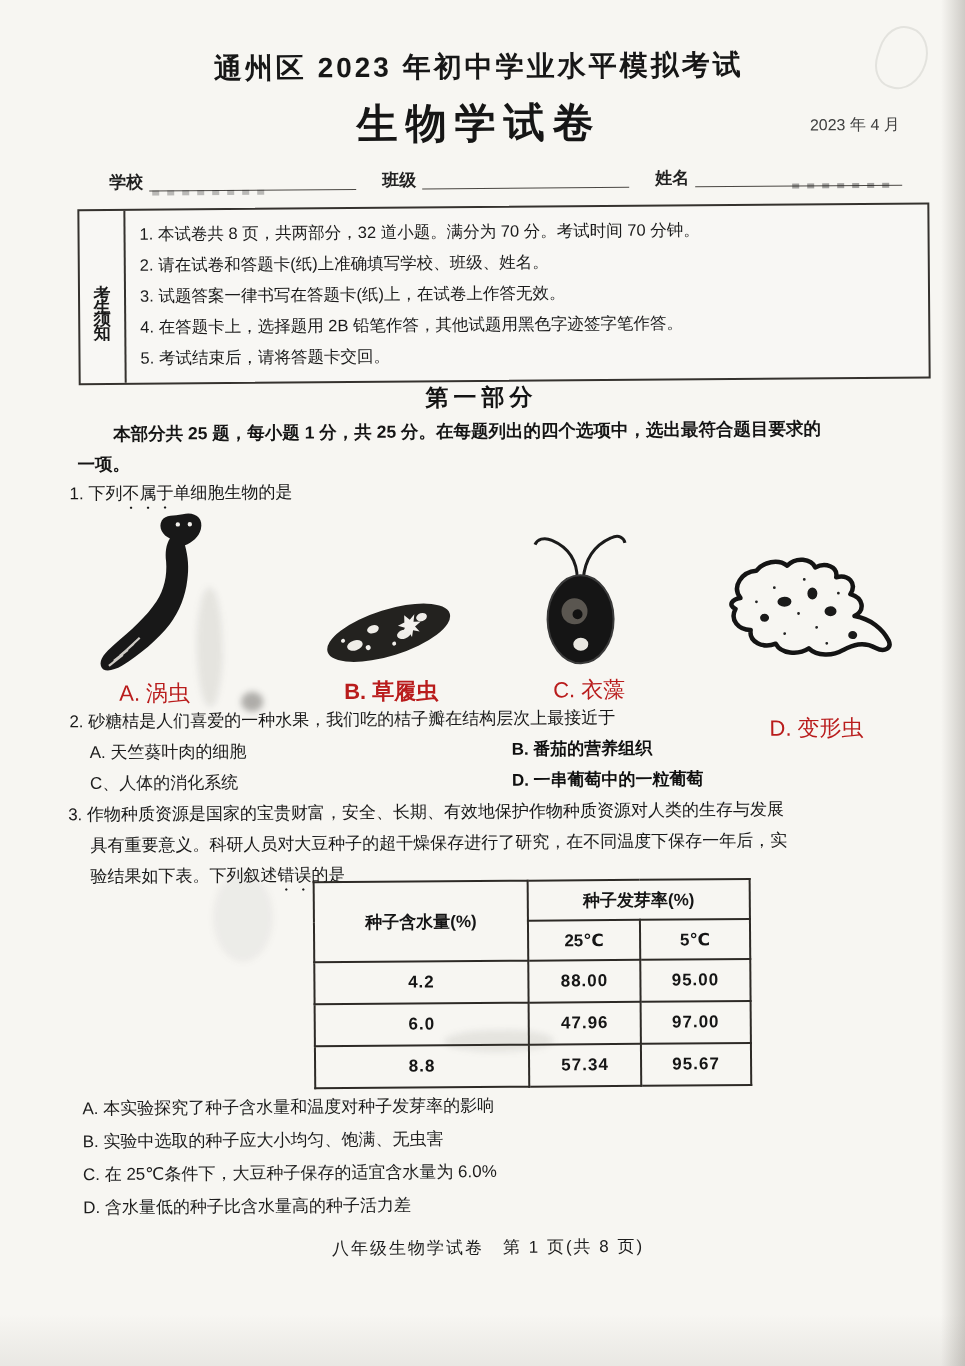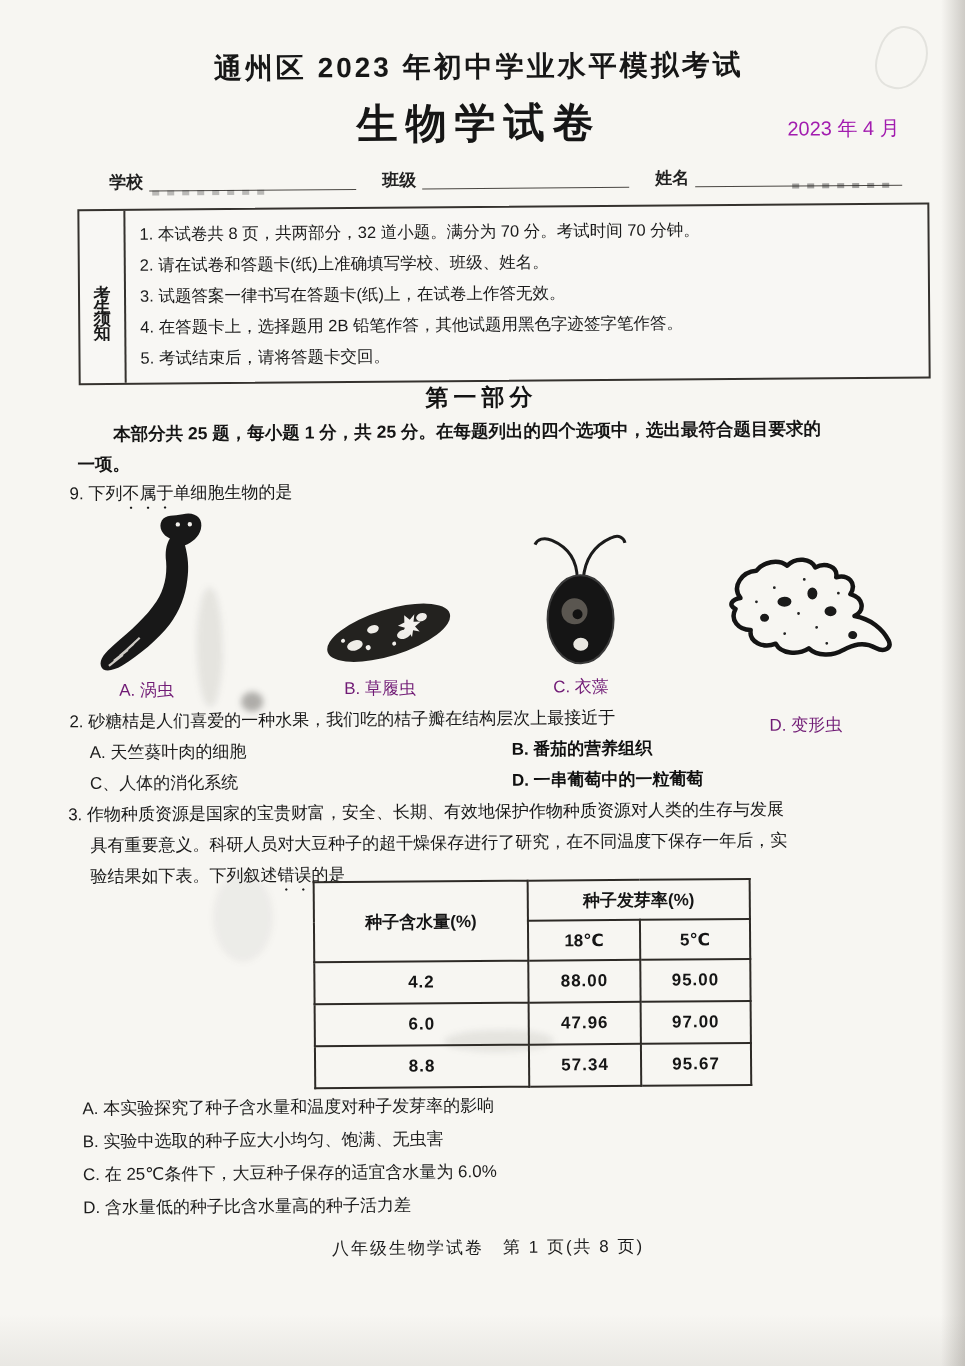--- a/index.html
+++ b/index.html
@@ -28,21 +28,21 @@
   .crease{position:absolute;right:38px;top:26px;width:46px;height:60px;
     border:2px solid rgba(60,55,50,0.10);border-radius:48% 52% 55% 45%;transform:rotate(18deg);}
   .smudge{position:absolute;background:rgba(70,66,60,0.10);filter:blur(3px);border-radius:50%;}
   .marks{position:absolute;height:5px;filter:blur(0.6px);
     background:repeating-linear-gradient(90deg, rgba(25,25,25,0.55) 0 7px, rgba(25,25,25,0) 7px 15px);}
   
   .h-title{position:absolute;top:48px;left:0;width:100%;text-align:center;
     font-size:28px;font-weight:700;letter-spacing:3px;color:#171717;}
   .p-title{position:absolute;top:96px;left:0;width:100%;text-align:center;
     font-size:41px;font-weight:700;letter-spacing:8px;color:#161616;}
-  .p-date{position:absolute;top:118px;right:62px;font-size:20px;color:#a21caf;}
+  .p-date{position:absolute;top:118px;right:62px;font-size:16px;color:#404040;}
   
   .fill{position:absolute;top:168px;left:112px;right:60px;display:flex;
     font-size:17px;font-weight:700;color:#222;align-items:flex-end;}
   .fill .lbl{white-space:nowrap;}
   .fill .line{flex:1;border-bottom:1.5px solid #4a4743;margin:0 26px 2px 6px;height:20px;}
   .fill .line:last-child{margin-right:0;}
   
   .notice{position:absolute;left:80px;top:206px;width:848px;height:172px;
     border:2px solid #35322e;display:flex;background:rgba(255,255,255,0.15);}
   .notice .side{width:44px;border-right:2px solid #35322e;display:flex;
@@ -55,21 +55,21 @@
   .sec-title{position:absolute;top:382px;left:0;width:100%;text-align:center;
     font-size:23px;font-weight:700;letter-spacing:5px;color:#141414;}
   .intro{position:absolute;top:416px;left:78px;width:818px;font-size:17.5px;
     font-weight:700;line-height:30px;color:#151515;}
   .intro .l1{text-indent:36px;}
   .stem{position:absolute;font-size:17px;color:#181818;white-space:nowrap;}
   .emdot{-webkit-text-emphasis:filled dot;-webkit-text-emphasis-position:under right;
     text-emphasis:filled dot;text-emphasis-position:under right;}
   
   .fig{position:absolute;}
-  .fig-label{position:absolute;font-size:17px;color:#701a75;white-space:nowrap;}
+  .fig-label{position:absolute;font-size:22px;color:#b91c1c;white-space:nowrap;}
   
   .opt{position:absolute;font-size:17px;color:#1c1c1c;white-space:nowrap;}
   .bold{font-weight:700;color:#101010;}
   
   .q3table{position:absolute;left:310px;top:880px;border-collapse:collapse;
     font-size:17px;color:#151515;background:transparent;}
   .q3table td{border:2px solid #2d2a26;text-align:center;padding:0 6px;}
   .q3table .c1{width:200px;}
   .q3table .c2{width:98px;}
   .q3table .c3{width:96px;}
@@ -110,21 +110,21 @@
         <div>5. 考试结束后，请将答题卡交回。</div>
       </div>
     </div>
 
     <div class="sec-title">第一部分</div>
     <div class="intro">
       <div class="l1">本部分共 25 题，每小题 1 分，共 25 分。在每题列出的四个选项中，选出最符合题目要求的</div>
       <div>一项。</div>
     </div>
 
-    <div class="stem" style="top:479px;left:70px;"><span>9. 下列</span><span class="emdot">不属于</span><span>单细胞生物的是</span></div>
+    <div class="stem" style="top:479px;left:70px;"><span>1. 下列</span><span class="emdot">不属于</span><span>单细胞生物的是</span></div>
 
     <div class="fig" style="left:95px;top:508px;">
       <svg width="132" height="168" viewBox="0 0 132 168">
         <path d="M88,4 C100,1 109,8 106,19 C104,27 97,32 90,35 C93,46 94,58 92,70
                  C90,86 84,101 74,114 C62,129 44,144 26,155 C17,160 7,162 5,155
                  C3,148 10,141 18,134 C35,120 51,106 61,91 C69,79 72,65 71,51
                  C70,42 71,34 75,28 C68,25 63,17 67,10 C71,4 79,6 88,4 Z" fill="#181818"></path>
         <path d="M18,150 L32,139 M13,155 L27,144 M24,145 L38,133 M31,139 L44,127" stroke="#cfccc6" stroke-width="2.2" fill="none"></path>
         <circle cx="83" cy="14" r="2.2" fill="#f2f0ec"></circle>
         <circle cx="95" cy="14" r="2.2" fill="#f2f0ec"></circle>
@@ -173,42 +173,42 @@
         <circle cx="104" cy="74" r="1.4" fill="#222"></circle>
           <circle cx="44" cy="48" r="1.4" fill="#222"></circle>
         <circle cx="126" cy="40" r="1.4" fill="#222"></circle>
           <circle cx="92" cy="26" r="1.4" fill="#222"></circle>
         <circle cx="72" cy="80" r="1.4" fill="#222"></circle>
           <circle cx="114" cy="90" r="1.4" fill="#222"></circle>
       </svg>
     </div>
 
     <div class="fig-label" style="top:676px;left:118px;">A. 涡虫</div>
-    <div class="fig-label" style="top:676px;left:343px;">B. 草履虫</div>
+    <div class="fig-label" style="top:676px;left:343px;font-weight:bold;">B. 草履虫</div>
     <div class="fig-label" style="top:676px;left:552px;">C. 衣藻</div>
     <div class="fig-label" style="top:716px;left:768px;">D. 变形虫</div>
 
     <div class="stem" style="top:707px;left:68px;">2. 砂糖桔是人们喜爱的一种水果，我们吃的桔子瓣在结构层次上最接近于</div>
     <div class="opt" style="top:738px;left:88px;">A. 天竺葵叶肉的细胞</div>
     <div class="opt bold" style="top:738px;left:510px;">B. 番茄的营养组织</div>
     <div class="opt" style="top:769px;left:88px;">C、人体的消化系统</div>
     <div class="opt bold" style="top:769px;left:510px;">D. 一串葡萄中的一粒葡萄</div>
 
     <div class="stem" style="top:800px;left:66px;">3. 作物种质资源是国家的宝贵财富，安全、长期、有效地保护作物种质资源对人类的生存与发展</div>
     <div class="stem" style="top:831px;left:88px;">具有重要意义。科研人员对大豆种子的超干燥保存进行了研究，在不同温度下保存一年后，实</div>
     <div class="stem" style="top:862px;left:88px;"><span>验结果如下表。下列叙述</span><span class="emdot">错误</span><span>的是</span></div>
 
     <table class="q3table">
       <tbody>
           <tr>
         <td class="c1 hd" rowspan="2">种子含水量(%)</td>
         <td class="hd" colspan="2">种子发芽率(%)</td>
       </tr>
       <tr>
-        <td class="c2 hd">18℃</td>
+        <td class="c2 hd">25℃</td>
         <td class="c3 hd">5℃</td>
       </tr>
       <tr class="dr">
         <td>4.2</td>
         <td>88.00</td>
         <td>95.00</td>
       </tr>
       <tr class="dr">
         <td>6.0</td>
         <td>47.96</td>

